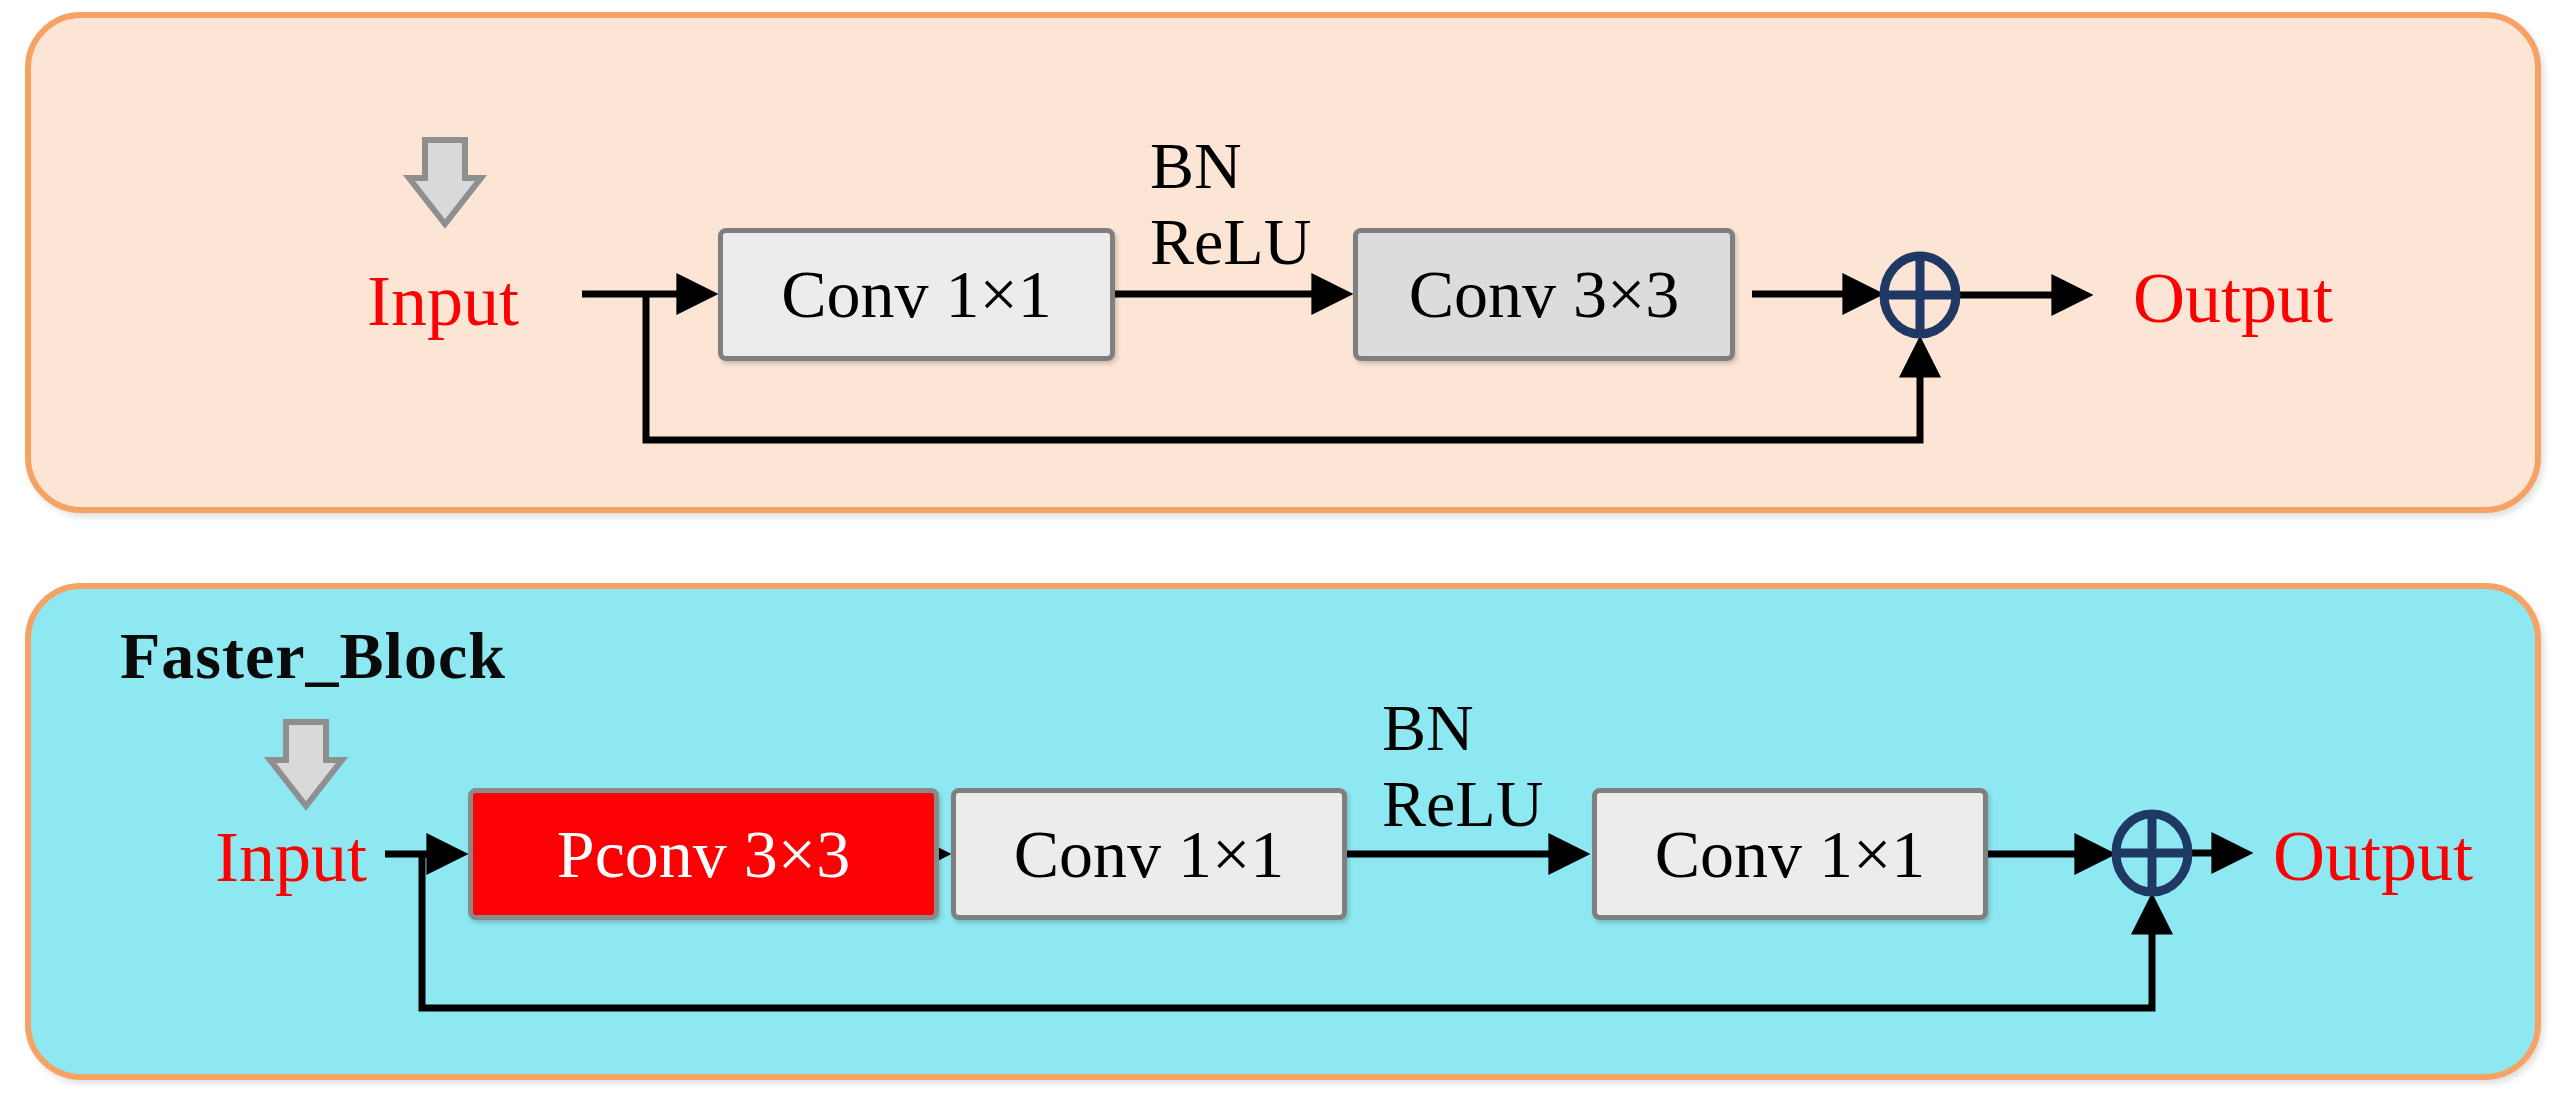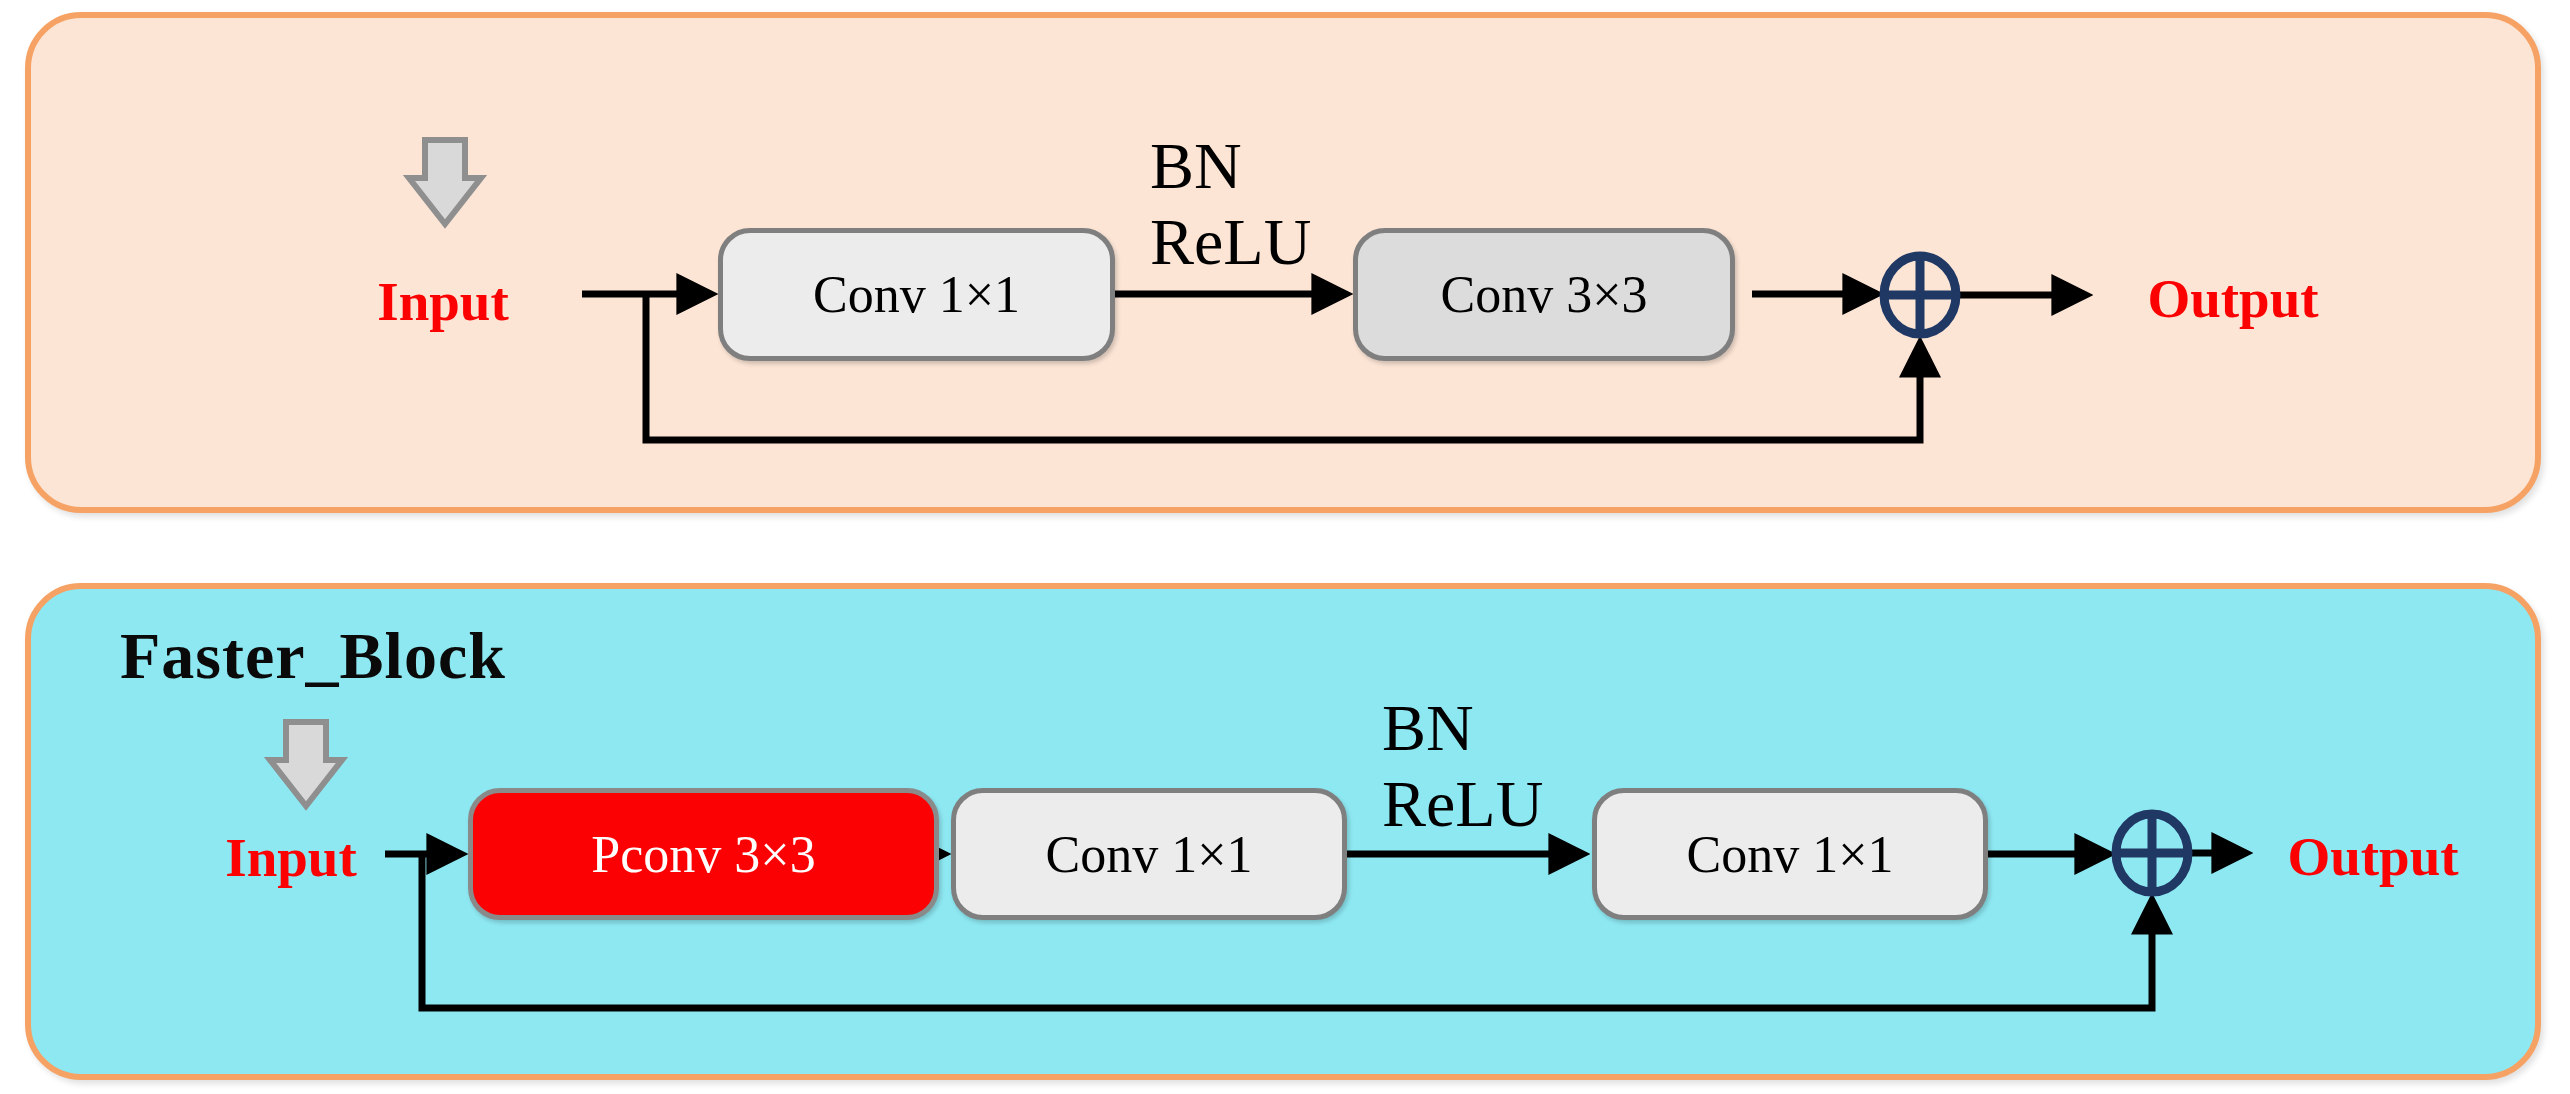--- a/index.html
+++ b/index.html
@@ -22,32 +22,32 @@
   .panel-top{top:12px;height:501px;background:var(--top-panel-bg);}
   .panel-bottom{top:583px;height:497px;background:var(--bottom-panel-bg);}
   .overlay{position:absolute;left:0;top:0;width:2570px;height:1094px;}
   .title{
     position:absolute;margin:0;font-weight:bold;font-size:66px;
     color:var(--title-black);white-space:nowrap;letter-spacing:1px;
   }
   .title-top{left:273px;top:30px;}
   .title-bottom{left:120px;top:618px;}
   .io{
-    position:absolute;transform:translate(-50%,-50%);font-weight:bold;
-    font-size:55px;color:var(--io-label-red);white-space:nowrap;
+    position:absolute;transform:translate(-50%,-50%);font-weight:normal;
+    font-size:72px;color:var(--io-label-red);white-space:nowrap;
   }
   .io-in-top{left:443px;top:301px;}
   .io-out-top{left:2233px;top:298px;}
   .io-in-bot{left:291px;top:857px;}
   .io-out-bot{left:2373px;top:856px;}
   .node{
     position:absolute;box-sizing:border-box;height:133px;
-    border:5px solid var(--box-border);border-radius:32px;
+    border:5px solid var(--box-border);border-radius:8px;
     display:flex;align-items:center;justify-content:center;
-    font-size:52px;color:#000;white-space:nowrap;
+    font-size:68px;color:#000;white-space:nowrap;
     box-shadow:2px 3px 4px rgba(0,0,0,0.18);
   }
   .n-top-1{left:718px;top:228px;width:397px;background:var(--box-fill-light);}
   .n-top-2{left:1353px;top:228px;width:382px;background:var(--box-fill-mid);}
   .n-bot-1{left:468px;top:788px;width:471px;height:132px;background:var(--pconv-red);color:var(--pconv-text);border-color:#8a8a8a;}
   .n-bot-2{left:951px;top:788px;width:396px;height:132px;background:var(--box-fill-light);}
   .n-bot-3{left:1592px;top:788px;width:396px;height:132px;background:var(--box-fill-light);}
   .bnrelu{position:absolute;font-size:66px;line-height:76px;color:#000;white-space:nowrap;}
   .bnrelu-top{left:1150px;top:128px;}
   .bnrelu-bot{left:1382px;top:690px;}

